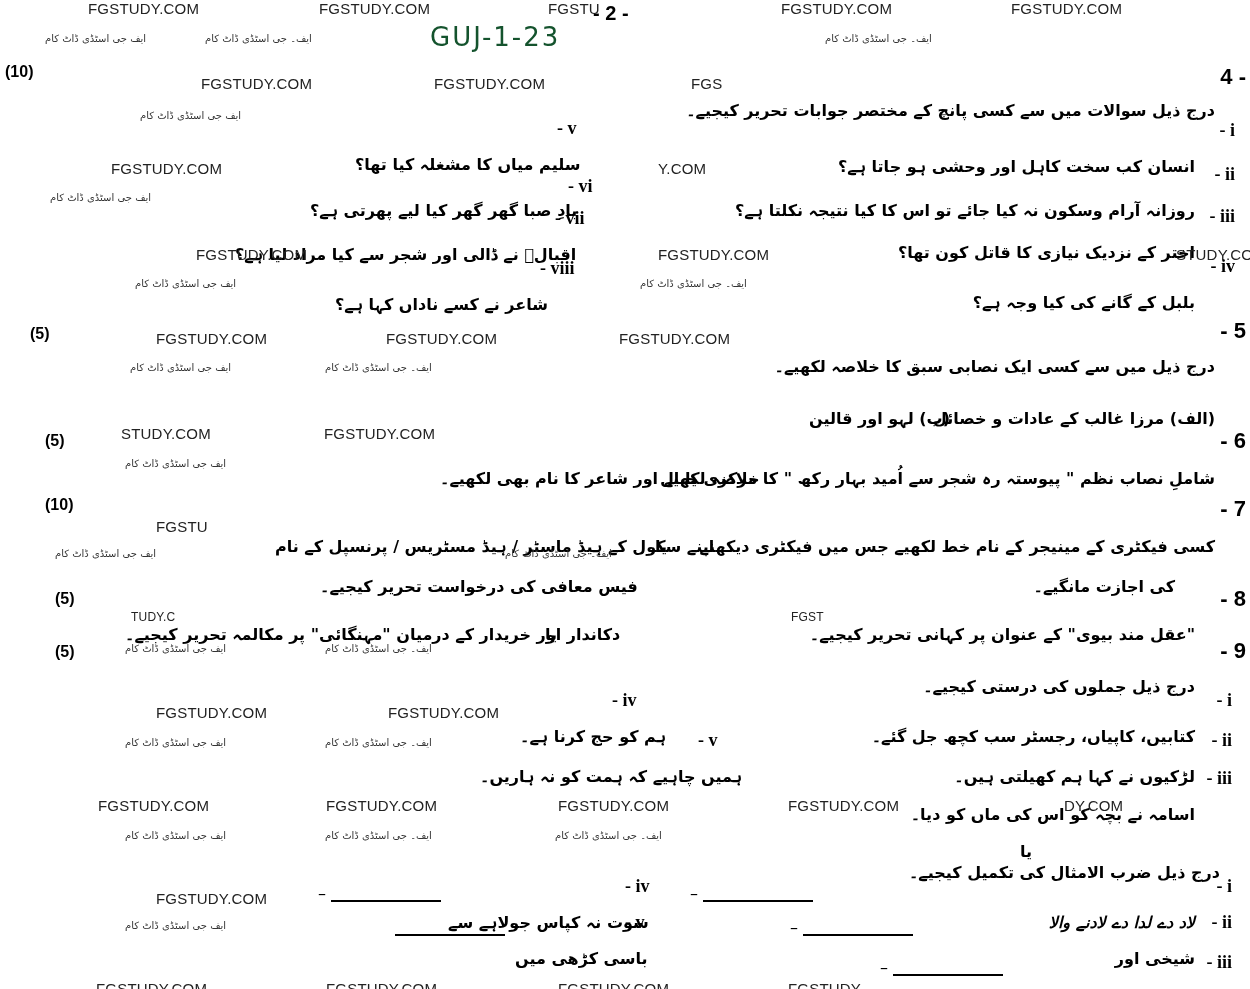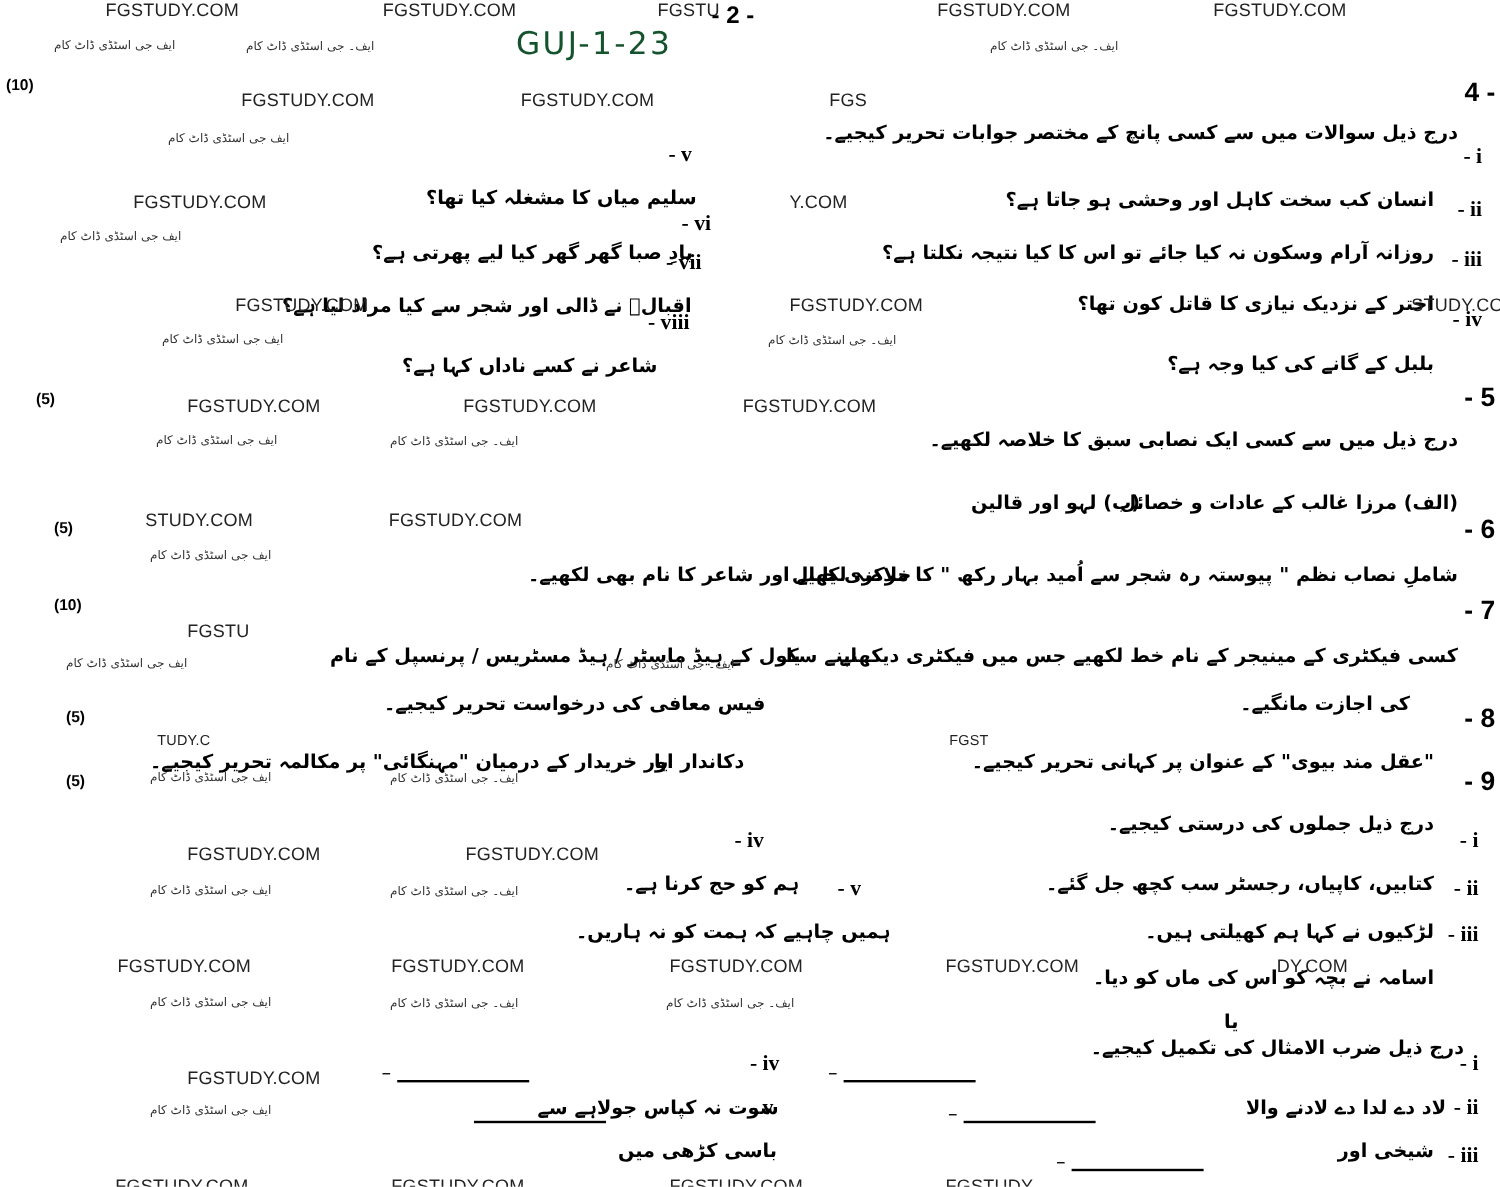--- a/index.html
+++ b/index.html
@@ -4,21 +4,21 @@
   <style>
     html, body { margin:0; padding:0; background:#ffffff; }
     body { width:1250px; height:989px; position:relative; overflow:hidden; font-family:"DejaVu Sans", sans-serif; color:#000; }
     .abs { position:absolute; white-space:nowrap; }
     .wm { font-family:"Liberation Sans", sans-serif; font-size:15px; color:#222; letter-spacing:0.2px;margin-left:26px; }
     .wmu { font-family:"DejaVu Sans", sans-serif; font-size:10px; color:#333; direction:rtl; }
     .urdu { font-family:"DejaVu Sans", sans-serif; direction:rtl; unicode-bidi:plaintext; color:#000; font-weight:bold;margin-top:37px; }
     .q { font-size:16px; }
     .sub { font-size:16px; }
     .qnum { font-family:"Liberation Sans", sans-serif; font-weight:bold; font-size:22px; }
-    .marks { font-family:"Liberation Sans", sans-serif; font-weight:bold; font-size:13px; }
+    .marks { font-family:"Liberation Sans", sans-serif; font-weight:bold; font-size:16px; }
     .roman { font-family:"Liberation Serif", serif; font-weight:bold; font-size:18px; }
     .page-no { font-family:"Liberation Sans", sans-serif; font-weight:bold; font-size:20px; }
     .handwritten { font-family:"DejaVu Sans", sans-serif; font-size:26px; font-weight:normal; letter-spacing:2px; color:#14532d; }
     .blank { display:inline-block; border-bottom:2px solid #000; width:110px; height:12px; vertical-align:middle; }
   </style>
 </head>
 <body>
 
 <div class="abs wm" style="left:62px;top:0px;">FGSTUDY.COM</div>
 <div class="abs wm" style="left:293px;top:0px;">FGSTUDY.COM</div>
@@ -146,21 +146,21 @@
 <div class="abs wmu" style="left:125px;top:830px;">ایف جی اسٹڈی ڈاٹ کام</div>
 <div class="abs wmu" style="left:325px;top:830px;">ایف۔ جی اسٹڈی ڈاٹ کام</div>
 <div class="abs wmu" style="left:555px;top:830px;">ایف۔ جی اسٹڈی ڈاٹ کام</div>
 <div class="abs urdu q" style="right:30px;top:826px;">درج ذیل ضرب الامثال کی تکمیل کیجیے۔</div>
 
 <div class="abs wm" style="left:130px;top:890px;">FGSTUDY.COM</div>
 <div class="abs" style="left:318px;top:884px;">– <span class="blank"></span></div>
 <div class="abs urdu sub" style="left:448px;top:876px;">سوت نہ کپاس جولاہے سے</div>
 <div class="abs roman" style="left:625px;top:876px;direction:rtl;">iv -</div>
 <div class="abs" style="left:690px;top:884px;">– <span class="blank"></span></div>
-<div class="abs urdu sub" style="right:45px;top:876px;">لاد دے لدا دے لادنے والا</div>
+<div class="abs urdu sub" style="right:55px;top:876px;font-style:italic;">لاد دے لدا دے لادنے والا</div>
 <div class="abs roman" style="right:18px;top:876px;direction:rtl;">i -</div>
 
 <div class="abs wmu" style="left:125px;top:920px;">ایف جی اسٹڈی ڈاٹ کام</div>
 <div class="abs" style="left:395px;top:918px;"><span class="blank"></span></div>
 <div class="abs urdu sub" style="left:515px;top:912px;">باسی کڑھی میں</div>
 <div class="abs roman" style="left:625px;top:912px;direction:rtl;">v -</div>
 <div class="abs" style="left:790px;top:918px;">– <span class="blank"></span></div>
 <div class="abs urdu sub" style="right:55px;top:912px;">شیخی اور</div>
 <div class="abs roman" style="right:18px;top:912px;direction:rtl;">ii -</div>
 

